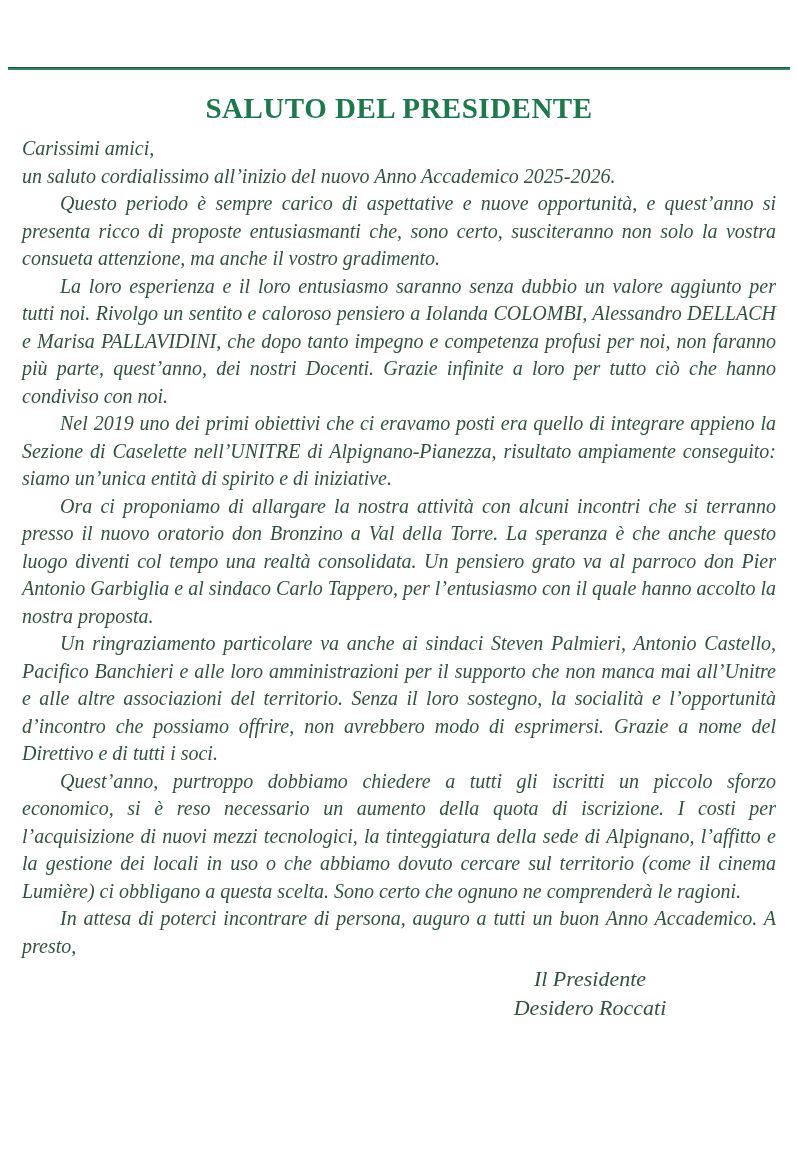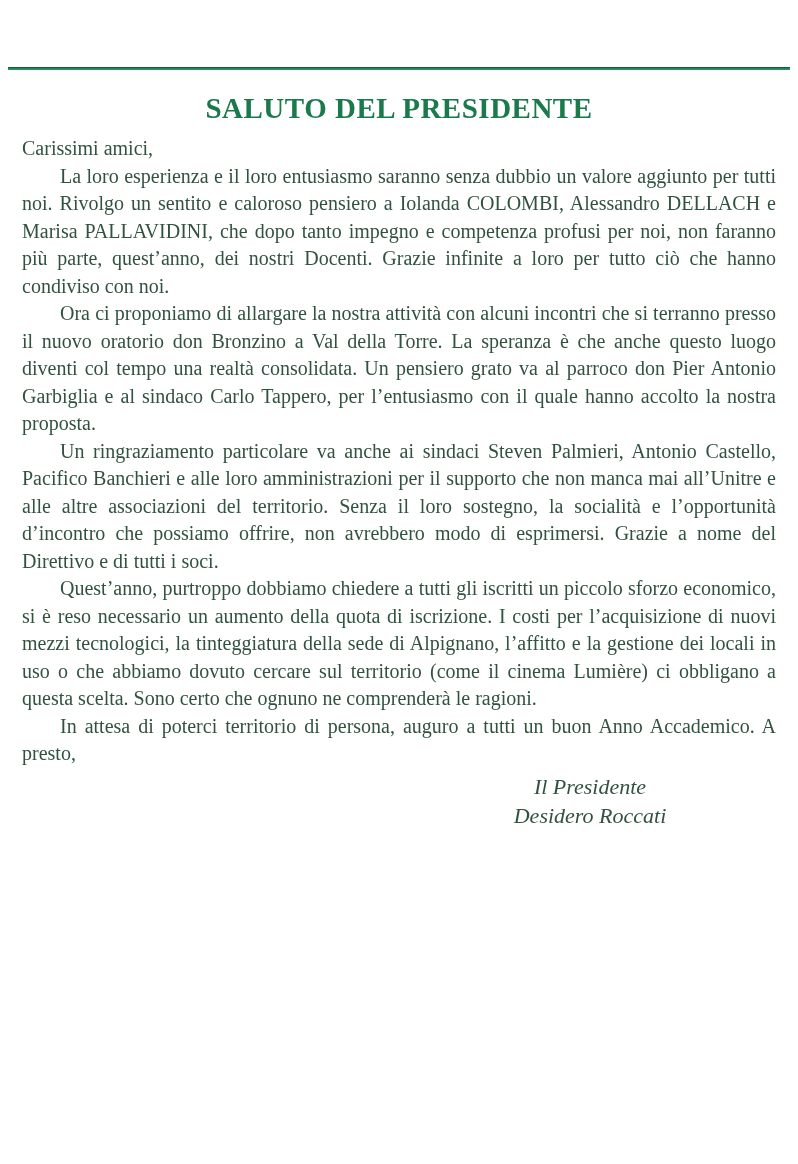--- a/index.html
+++ b/index.html
@@ -28,20 +28,21 @@
     text-align:center;
     font-size:29px;
     font-weight:bold;
     letter-spacing:.5px;
     color:var(--title-green);
     line-height:34px;
   }
   .letter-body{
     margin:10px 22px 0 22px;
     color:var(--body-text);
+    font-style:italic;
     font-size:20px;
     line-height:27.5px;
     text-align:justify;
   }
   .letter-body p{margin:0;}
   .letter-body p.indent{text-indent:38px;}
   .signature{
     margin:4px 0 0 445px;
     width:290px;
     text-align:center;
@@ -77,25 +78,28 @@
 </head>
 <body>
 
 <div class="page">
   <div class="top-rule"></div>
 
   <h1 class="title">SALUTO DEL PRESIDENTE</h1>
 
   <div class="letter-body" id="letter-body">
       <p class="">Carissimi amici,</p>
+      <p class="">un saluto cordialissimo all’inizio del nuovo Anno Accademico 2025-2026.</p>
+      <p class="indent">Questo periodo è sempre carico di aspettative e nuove opportunità, e quest’anno si presenta ricco di proposte entusiasmanti che, sono certo, susciteranno non solo la vostra consueta attenzione, ma anche il vostro gradimento.</p>
       <p class="indent">La loro esperienza e il loro entusiasmo saranno senza dubbio un valore aggiunto per tutti noi. Rivolgo un sentito e caloroso pensiero a Iolanda COLOMBI, Alessandro DELLACH e Marisa PALLAVIDINI, che dopo tanto impegno e competenza profusi per noi, non faranno più parte, quest’anno, dei nostri Docenti. Grazie infinite a loro per tutto ciò che hanno condiviso con noi.</p>
+      <p class="indent">Nel 2019 uno dei primi obiettivi che ci eravamo posti era quello di integrare appieno la Sezione di Caselette nell’UNITRE di Alpignano-Pianezza, risultato ampiamente conseguito: siamo un’unica entità di spirito e di iniziative.</p>
       <p class="indent">Ora ci proponiamo di allargare la nostra attività con alcuni incontri che si terranno presso il nuovo oratorio don Bronzino a Val della Torre. La speranza è che anche questo luogo diventi col tempo una realtà consolidata. Un pensiero grato va al parroco don Pier Antonio Garbiglia e al sindaco Carlo Tappero, per l’entusiasmo con il quale hanno accolto la nostra proposta.</p>
       <p class="indent">Un ringraziamento particolare va anche ai sindaci Steven Palmieri, Antonio Castello, Pacifico Banchieri e alle loro amministrazioni per il supporto che non manca mai all’Unitre e alle altre associazioni del territorio. Senza il loro sostegno, la socialità e l’opportunità d’incontro che possiamo offrire, non avrebbero modo di esprimersi. Grazie a nome del Direttivo e di tutti i soci.</p>
       <p class="indent">Quest’anno, purtroppo dobbiamo chiedere a tutti gli iscritti un piccolo sforzo economico, si è reso necessario un aumento della quota di iscrizione. I costi per l’acquisizione di nuovi mezzi tecnologici, la tinteggiatura della sede di Alpignano, l’affitto e la gestione dei locali in uso o che abbiamo dovuto cercare sul territorio (come il cinema Lumière) ci obbligano a questa scelta. Sono certo che ognuno ne comprenderà le ragioni.</p>
-      <p class="indent">In attesa di poterci territorio di persona, auguro a tutti un buon Anno Accademico. A presto,</p>
+      <p class="indent">In attesa di poterci incontrare di persona, auguro a tutti un buon Anno Accademico. A presto,</p>
     </div>
 
   <div class="signature">
     <div>Il Presidente</div>
     <div>Desidero Roccati</div>
   </div>
 
   <div class="bottom-rule"></div>
 
   <div class="logo">

